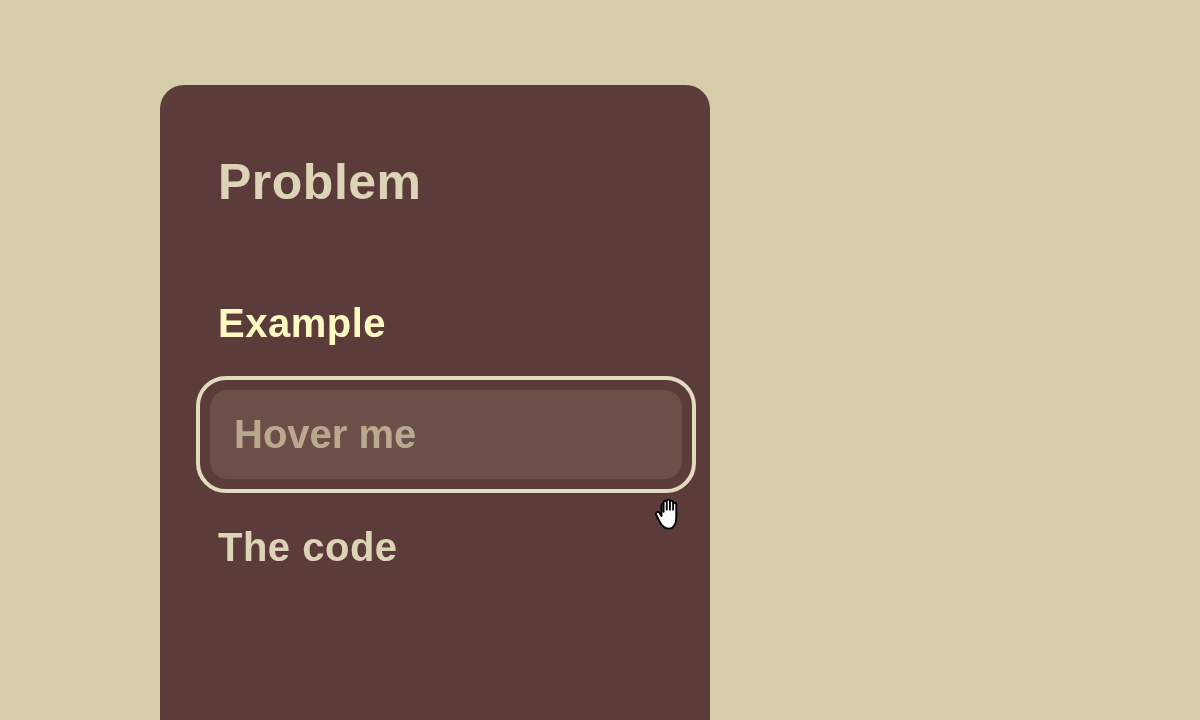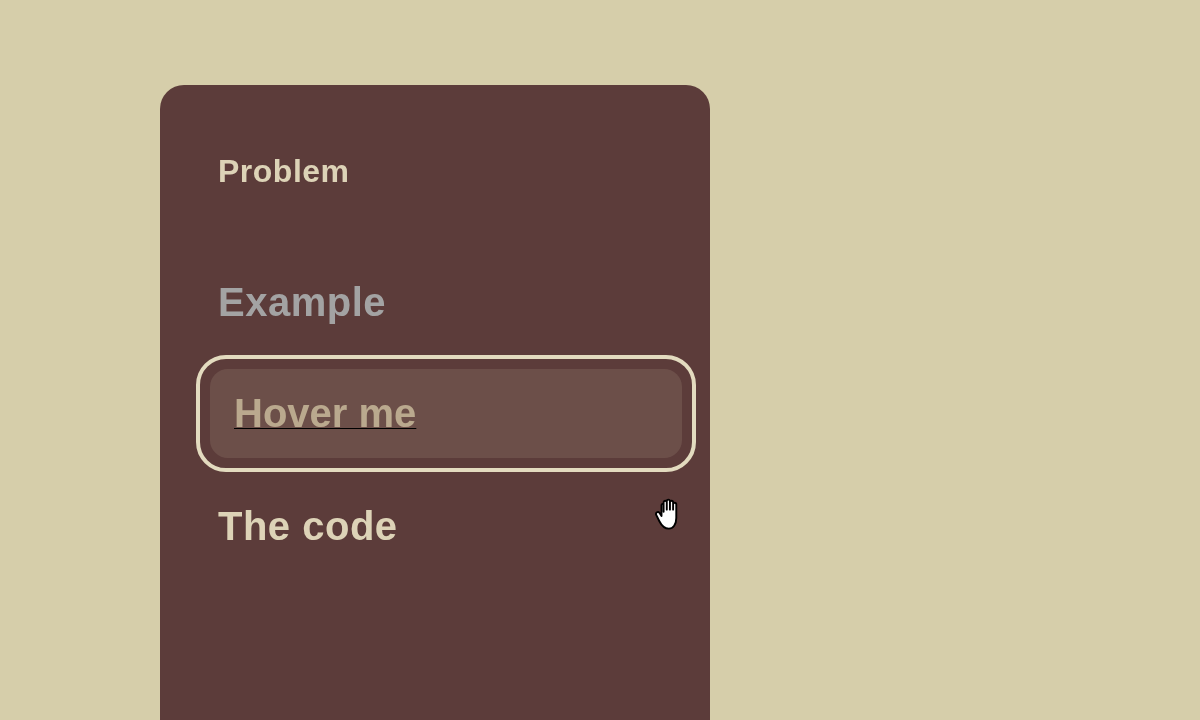--- a/index.html
+++ b/index.html
@@ -14,26 +14,26 @@
     top: 85px;
     width: 550px;
     height: 720px;
     background: #5c3c3a;
     border-radius: 24px;
     padding: 68px 58px 0 58px;
   }
   .heading {
     color: #ddd3b7;
     font-weight: 700;
-    font-size: 32px;
+    font-size: 50px;
     letter-spacing: 0.5px;
     margin-bottom: 90px;
   }
   .heading2 {
-    color: #a3a3a3;
+    color: #fef9c3;
     font-weight: 700;
     font-size: 40px;
     letter-spacing: 0.5px;
     margin-bottom: 30px;
   }
   .heading3 {
     color: #ddd3b7;
     font-weight: 700;
     font-size: 40px;
     letter-spacing: 0.5px;
@@ -46,21 +46,20 @@
   }
   .hover-outline {
     border: 4px solid #e3dbbf;
     border-radius: 30px;
     padding: 10px 10px;
   }
   .hover-inner {
     background: rgba(227,219,191,0.12);
     border-radius: 18px;
     padding: 22px 24px;
-    text-decoration: underline;
   }
   .hover-text {
     color: #baa98e;
     font-weight: 700;
     font-size: 40px;
   }
   .cursor {
     position: absolute;
     left: 654px;
     top: 497px;

